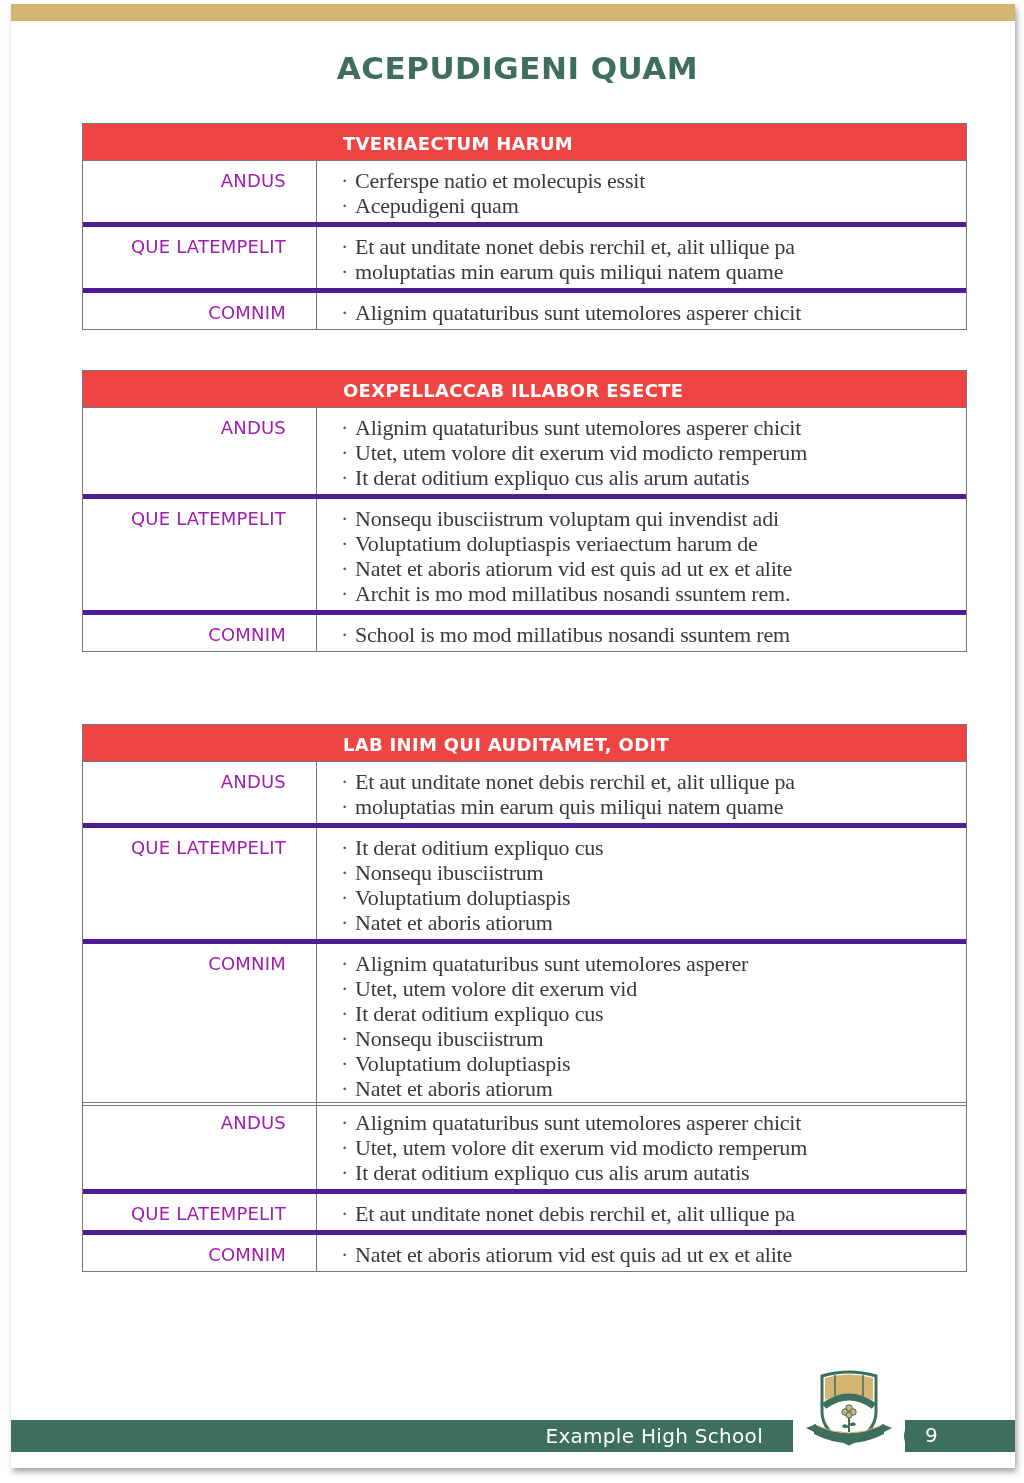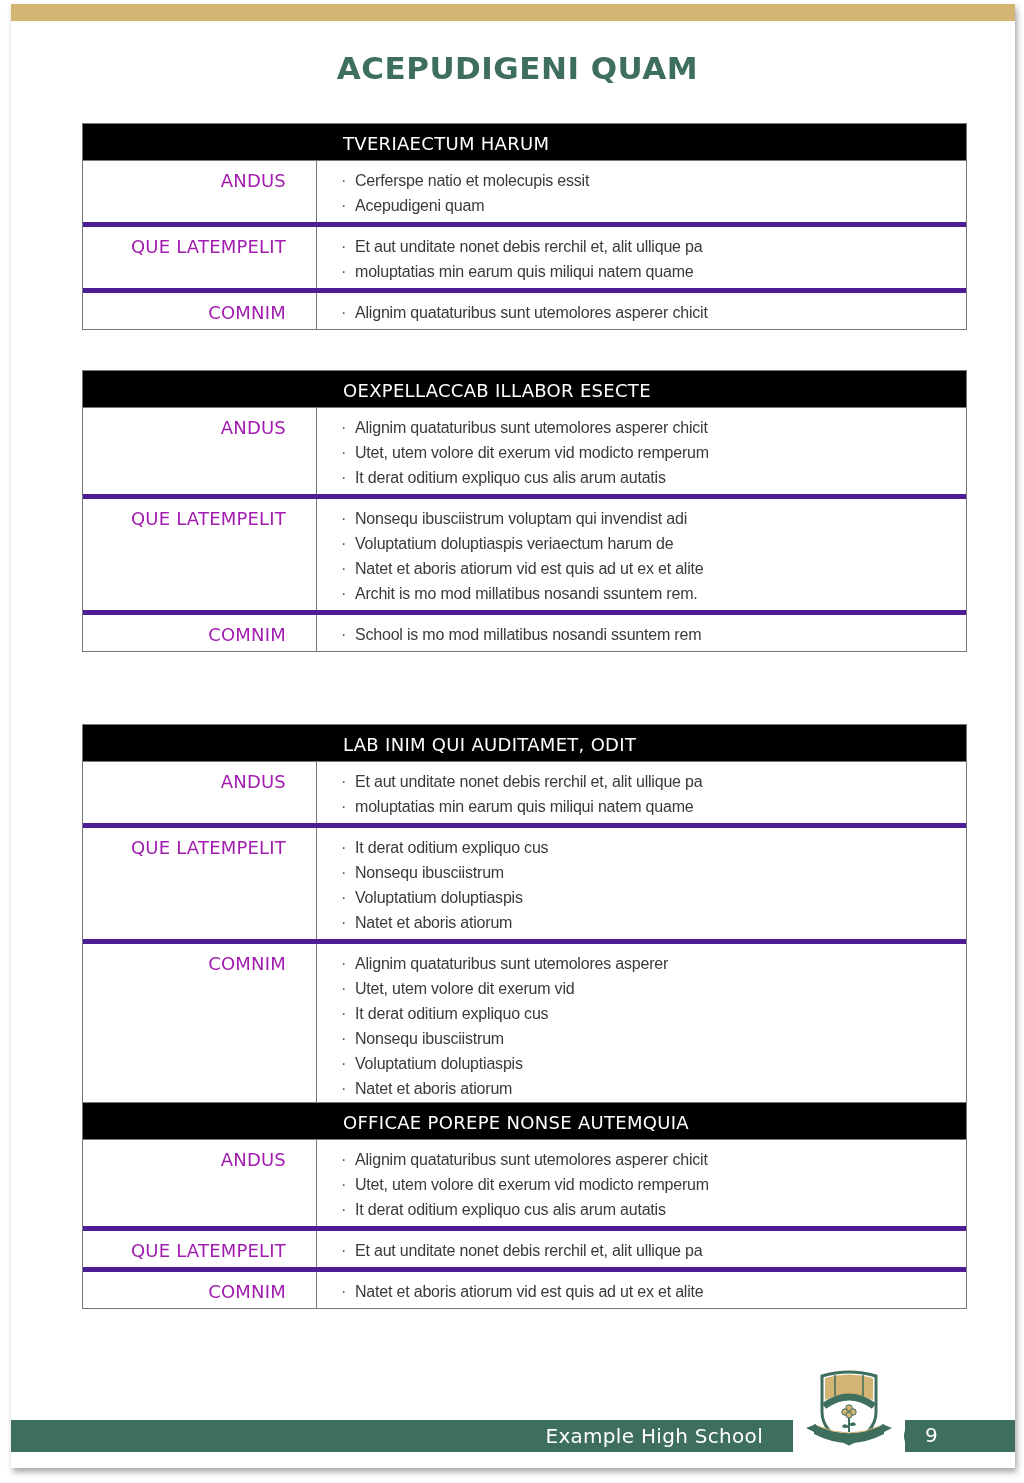--- a/index.html
+++ b/index.html
@@ -35,24 +35,24 @@
   }
   .tbl {
     position: absolute;
     left: 82px;
     width: 885px;
     border: 1px solid #777;
     box-sizing: border-box;
   }
   .tbl-head {
     height: 37px;
-    background: #000000;
+    background: #ef4444;
     color: #ffffff;
     font-family: "DejaVu Sans", sans-serif;
-    font-weight: normal;
+    font-weight: bold;
     font-size: 18px;
     line-height: 39px;
     padding-left: 260px;
     letter-spacing: 0.3px;
     box-sizing: border-box;
     border-bottom: 1px solid #777;
   }
   .tbl-row {
     display: flex;
     border-top: 5px solid #4c1d95;
@@ -73,22 +73,22 @@
     letter-spacing: 0.2px;
   }
   .row-items {
     flex: 1;
     padding: 7px 0 4px 24px;
     box-sizing: border-box;
     list-style: none;
     margin: 0;
   }
   .row-items li {
-    font-family: Liberation Sans, sans-serif;
-    font-size: 16px;
+    font-family: Liberation Serif, serif;
+    font-size: 22px;
     line-height: 25px;
     color: #3a3a3a;
     white-space: nowrap;
     letter-spacing: -0.2px;
   }
   .row-items li .dot {
     display: inline-block;
     width: 14px;
     color: #555;
   }
@@ -235,21 +235,20 @@
           <li><span class="dot">·</span><span>It derat oditium expliquo cus</span></li>
           <li><span class="dot">·</span><span>Nonsequ ibusciistrum</span></li>
           <li><span class="dot">·</span><span>Voluptatium doluptiaspis</span></li>
           <li><span class="dot">·</span><span>Natet et aboris atiorum</span></li>
         </ul>
       </div>
     </div>
 </div>
 
 <div class="tbl" style="top:1102px;">
-  <div class="tbl-head">OFFICAE POREPE NONSE AUTEMQUIA</div>
   <div class="tbl-body">
       <div class="tbl-row" style="border-top: none;">
         <div class="row-label">ANDUS</div>
         <ul class="row-items">
           <li><span class="dot">·</span><span>Alignim quataturibus sunt utemolores asperer chicit</span></li>
           <li><span class="dot">·</span><span>Utet, utem volore dit exerum vid modicto remperum</span></li>
           <li><span class="dot">·</span><span>It derat oditium expliquo cus alis arum autatis</span></li>
         </ul>
       </div>
       <div class="tbl-row">

